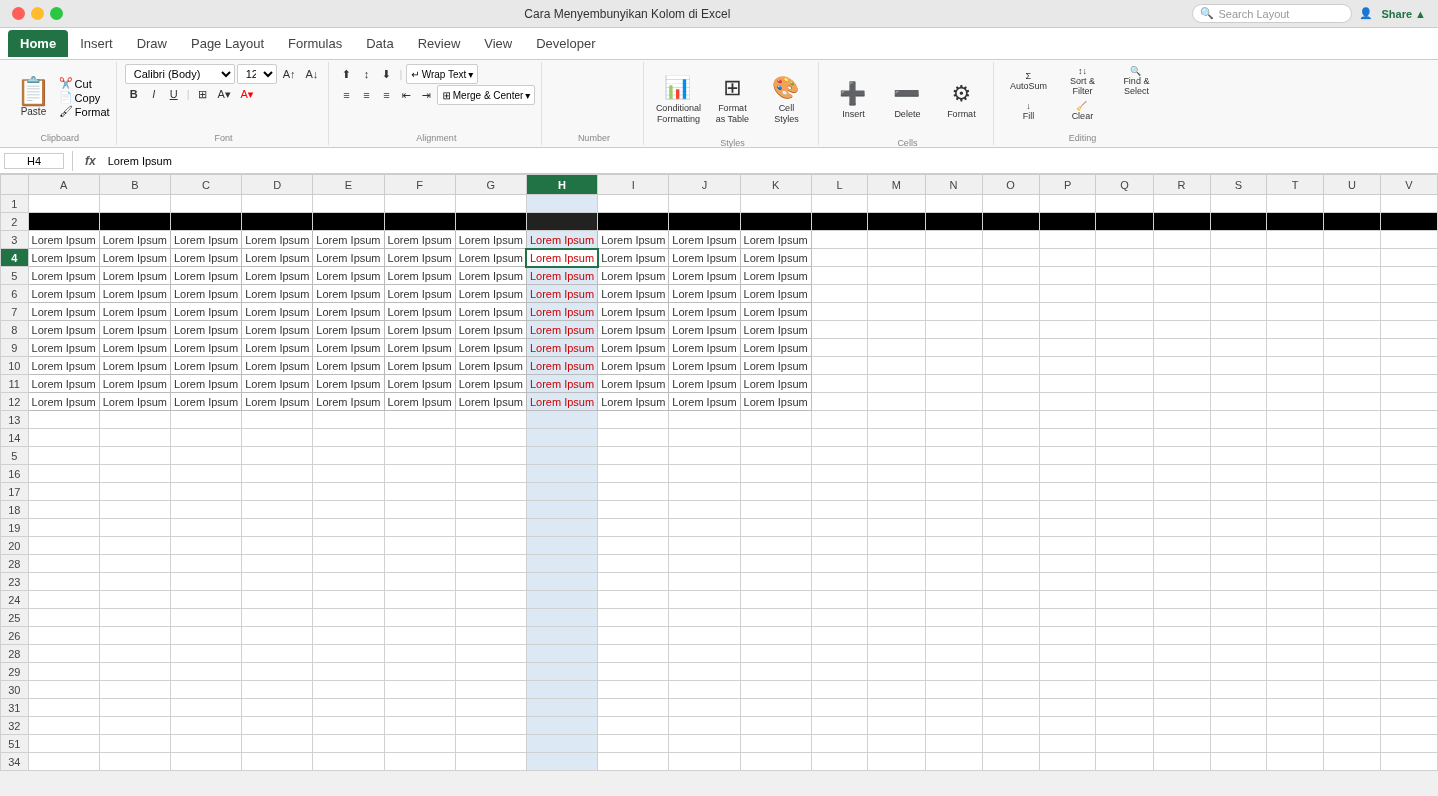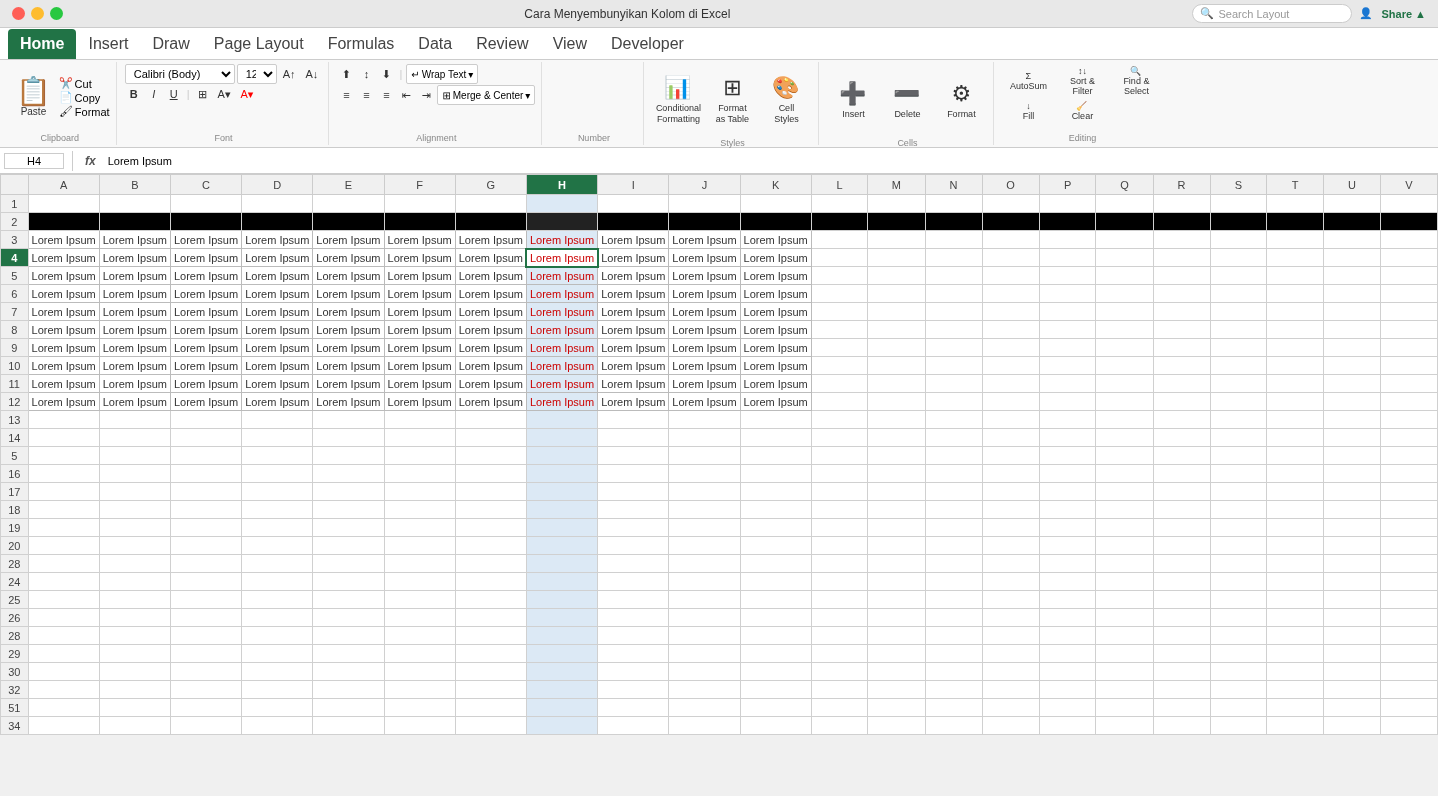--- a/index.html
+++ b/index.html
@@ -39,21 +39,21 @@
     .ribbon-tabs {
       background: #fff;
       display: flex;
       align-items: center;
       border-bottom: 1px solid #ccc;
       padding: 0 8px;
       height: 32px;
     }
     .ribbon-tab {
       padding: 6px 12px;
-      font-size: 16px;
+      font-size: 13px;
       cursor: pointer;
       border-radius: 4px 4px 0 0;
       color: #444;
     }
     .ribbon-tab.active {
       background: #217346;
       color: #fff;
       font-weight: 600;
     }
 
@@ -1034,20 +1034,45 @@
             <td></td>
             <td></td>
             <td></td>
             <td></td>
             <td></td>
             <td></td>
             <td></td>
             <td></td>
           </tr>
           <tr>
+            <td class="row-num">23</td>
+            <td></td>
+            <td></td>
+            <td></td>
+            <td></td>
+            <td></td>
+            <td></td>
+            <td></td>
+            <td style="background: rgb(220, 233, 245);"></td>
+            <td></td>
+            <td></td>
+            <td></td>
+            <td></td>
+            <td></td>
+            <td></td>
+            <td></td>
+            <td></td>
+            <td></td>
+            <td></td>
+            <td></td>
+            <td></td>
+            <td></td>
+            <td></td>
+          </tr>
+          <tr>
             <td class="row-num">24</td>
             <td></td>
             <td></td>
             <td></td>
             <td></td>
             <td></td>
             <td></td>
             <td></td>
             <td style="background: rgb(220, 233, 245);"></td>
             <td></td>
@@ -1160,20 +1185,45 @@
             <td></td>
             <td></td>
             <td></td>
             <td></td>
             <td></td>
             <td></td>
             <td></td>
           </tr>
           <tr>
             <td class="row-num">30</td>
+            <td></td>
+            <td></td>
+            <td></td>
+            <td></td>
+            <td></td>
+            <td></td>
+            <td></td>
+            <td style="background: rgb(220, 233, 245);"></td>
+            <td></td>
+            <td></td>
+            <td></td>
+            <td></td>
+            <td></td>
+            <td></td>
+            <td></td>
+            <td></td>
+            <td></td>
+            <td></td>
+            <td></td>
+            <td></td>
+            <td></td>
+            <td></td>
+          </tr>
+          <tr>
+            <td class="row-num">31</td>
             <td></td>
             <td></td>
             <td></td>
             <td></td>
             <td></td>
             <td></td>
             <td></td>
             <td style="background: rgb(220, 233, 245);"></td>
             <td></td>
             <td></td>

